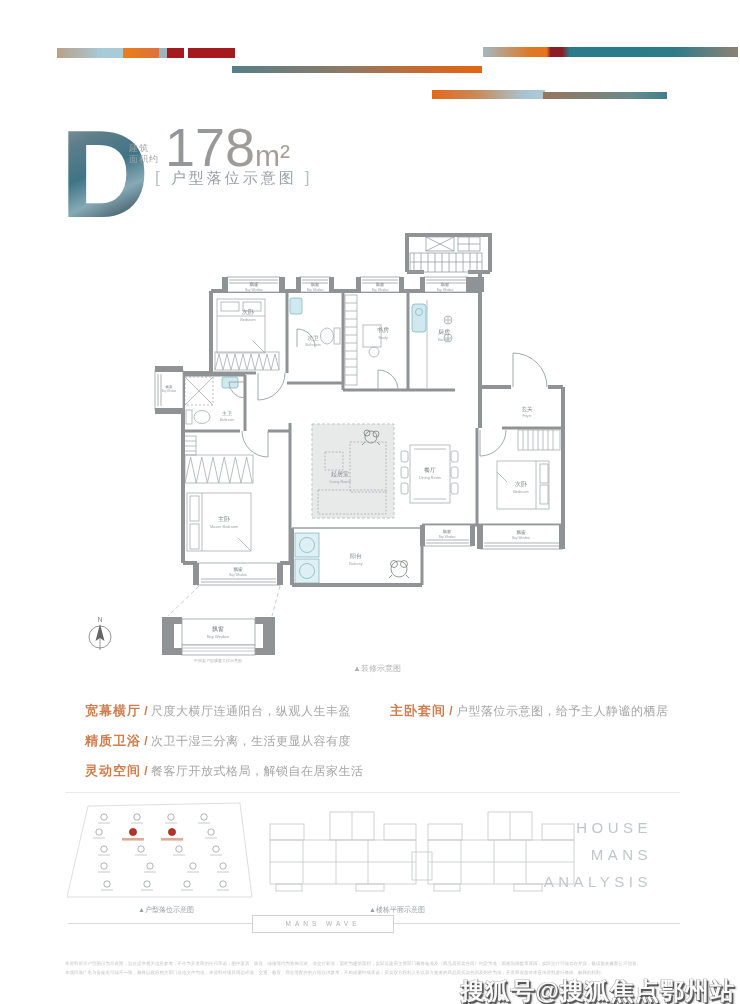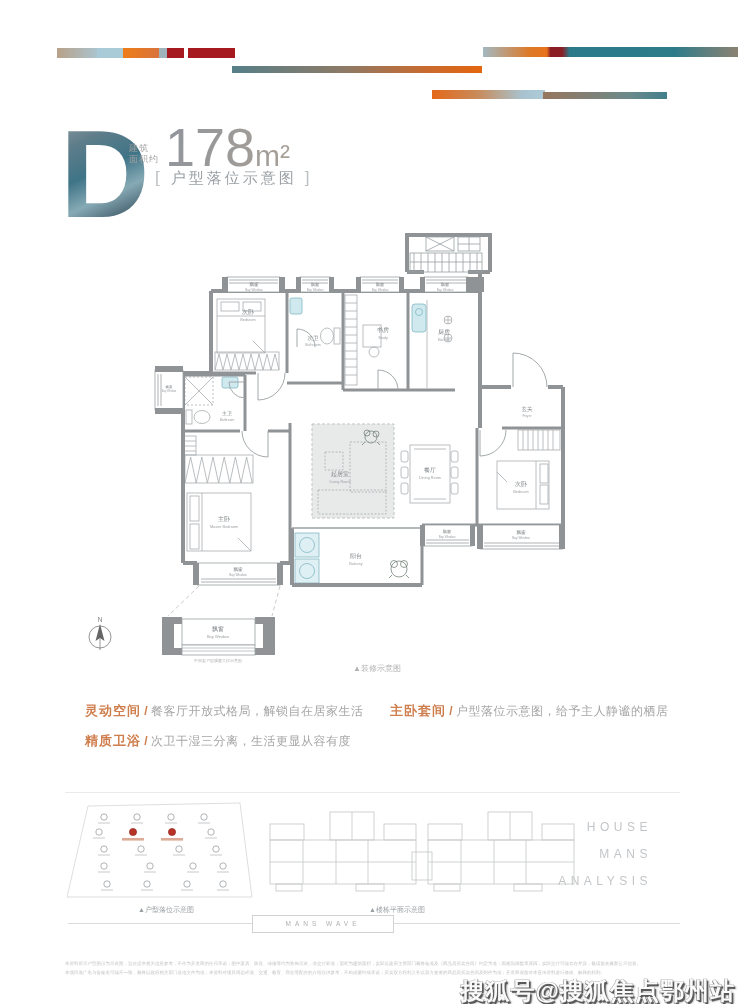--- a/index.html
+++ b/index.html
@@ -20,21 +20,21 @@
   .layout-line{left:147px;top:168px;font-size:15px;color:#9aa0a5;letter-spacing:3px;}
   .bracket{color:#bcc0c3;font-weight:300;font-size:17px;padding:0 8px;}
   
   .feat-col{position:absolute;top:702px;}
   .feat-row{margin-bottom:12px;white-space:nowrap;font-size:12px;}
   .feat-label{color:#cf7f4e;font-weight:bold;font-size:13px;letter-spacing:1px;}
   .feat-sep{color:#cf7f4e;font-weight:bold;}
   .feat-desc{color:#a6a6a6;letter-spacing:0.5px;}
   
   .hr-light{left:65px;top:792px;width:615px;height:1px;background:#eaeaea;}
-  .analysis{right:88px;top:814px;text-align:right;font-size:12px;color:#c3c6c9;
+  .analysis{right:88px;top:814px;text-align:right;font-size:15px;color:#c3c6c9;
     letter-spacing:4.5px;line-height:27px;}
   .brand-line{left:68px;top:923px;width:612px;height:1px;background:#dcdcdc;}
   .brand-box{left:252px;top:915px;width:140px;height:16px;border:1px solid #d2d2d2;background:#fff;
     font-size:6.5px;color:#b0b0b0;letter-spacing:4px;text-align:center;line-height:16px;}
   .disclaimer{left:65px;top:959px;width:612px;font-size:4.5px;color:#c3c3c3;line-height:9px;}
   .disclaimer div{white-space:nowrap;overflow:hidden;}
   .watermark{right:5px;top:975px;font-size:24px;font-weight:bold;color:#fafafa;letter-spacing:1px;
     text-shadow:1.5px 1.5px 0 #5a5a5a,-0.5px -0.5px 0 #999,0.5px -0.5px 0 #8a8a8a,-0.5px 0.5px 0 #8a8a8a,2px 2px 2px #777;}
   svg text{font-family:"Liberation Sans","DejaVu Sans",sans-serif;}
 </style>
@@ -312,22 +312,23 @@
     <circle cx="100" cy="637" r="11" stroke="#8a8a8a" stroke-width="0.9" fill="none"></circle>
     <polygon points="100,624 95.5,641 100,638 104.5,641" fill="#666"></polygon>
     <path d="M100,638 V650" stroke="#8a8a8a" stroke-width="0.9"></path>
     <text x="100" y="622" font-size="7" fill="#8a8a8a" text-anchor="middle">N</text>
   </g>
 
   <text x="353" y="671" font-size="8" fill="#b3b3b3">▲装修示意图</text>
 </svg>
 
 <div class="feat-col" style="left:85px;">
+  <div class="feat-row"><span class="feat-label">宽幕横厅</span><span class="feat-sep"> / </span><span class="feat-desc">尺度大横厅连通阳台，纵观人生丰盈</span></div>
+  <div class="feat-row"><span class="feat-label">精质卫浴</span><span class="feat-sep"> / </span><span class="feat-desc">次卫干湿三分离，生活更显从容有度</span></div>
   <div class="feat-row"><span class="feat-label">灵动空间</span><span class="feat-sep"> / </span><span class="feat-desc">餐客厅开放式格局，解锁自在居家生活</span></div>
-  <div class="feat-row"><span class="feat-label">精质卫浴</span><span class="feat-sep"> / </span><span class="feat-desc">次卫干湿三分离，生活更显从容有度</span></div>
 </div>
 <div class="feat-col" style="left:390px;">
   <div class="feat-row"><span class="feat-label">主卧套间</span><span class="feat-sep"> / </span><span class="feat-desc">户型落位示意图，给予主人静谧的栖居</span></div>
 </div>
 
 <div class="abs hr-light"></div>
 
 <svg class="abs" style="left:0;top:786px;" width="740" height="150" viewBox="0 786 740 150">
 
   <g>

